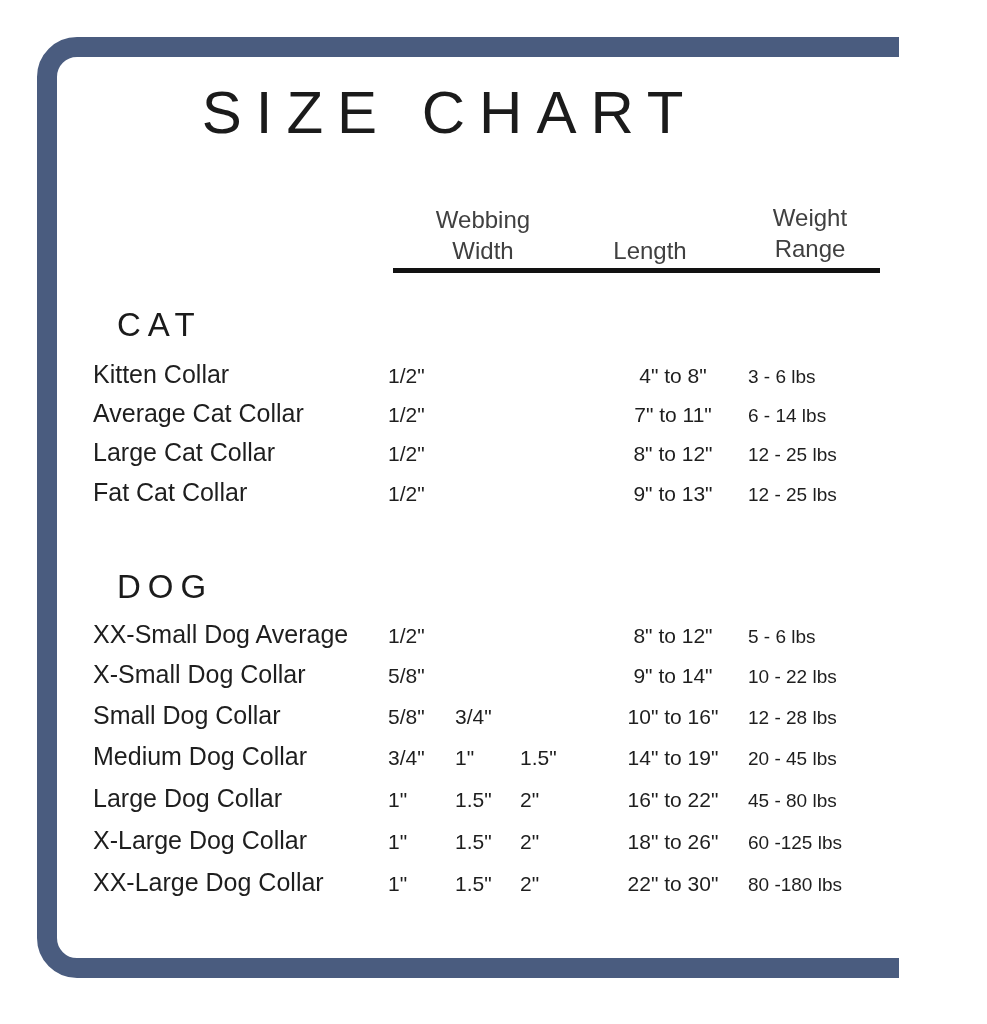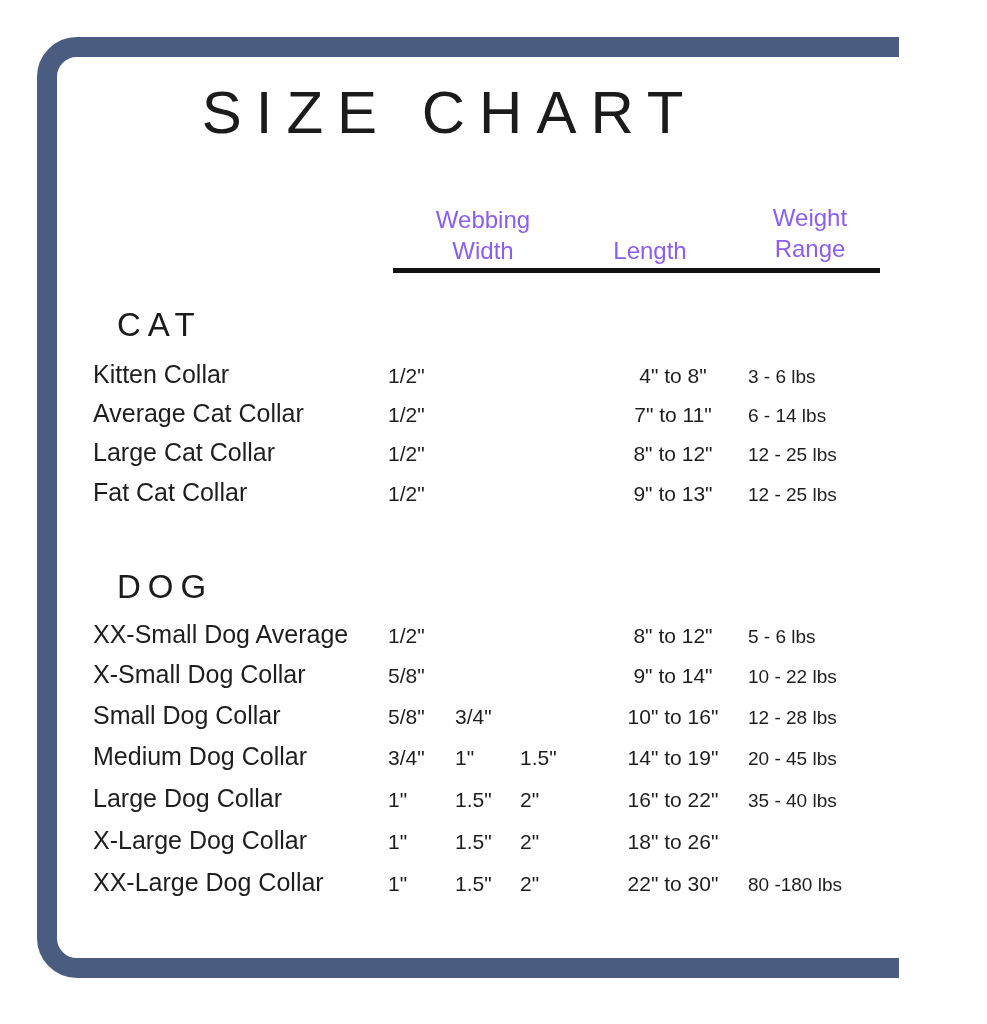--- a/index.html
+++ b/index.html
@@ -37,21 +37,21 @@
     font-weight: 400;
     letter-spacing: 14px;
     color: #1b1b1b;
     white-space: nowrap;
   }
   .hdr {
     position: absolute;
     text-align: center;
     font-size: 24px;
     line-height: 31px;
-    color: #8b5cf6;
+    color: #404040;
   }
   .hdr-webbing { left: 403px; top: 204px; width: 160px; }
   .hdr-length  { left: 585px; top: 235px; width: 130px; }
   .hdr-weight  { left: 740px; top: 202px; width: 140px; }
   .hdr-rule {
     position: absolute;
     left: 393px;
     top: 268px;
     width: 487px;
     height: 5px;
@@ -173,28 +173,29 @@
     <span class="c c-w3">1.5"</span>
     <span class="c c-length">14" to 19"</span>
     <span class="c c-weight">20 - 45 lbs</span>
   </div>
   <div class="row r-d4">
     <span class="c c-name">Large Dog Collar</span>
     <span class="c c-w1">1"</span>
     <span class="c c-w2">1.5"</span>
     <span class="c c-w3">2"</span>
     <span class="c c-length">16" to 22"</span>
-    <span class="c c-weight">35 - 40 lbs</span>
+    <span class="c c-weight">45 - 80 lbs</span>
   </div>
   <div class="row r-d5">
     <span class="c c-name">X-Large Dog Collar</span>
     <span class="c c-w1">1"</span>
     <span class="c c-w2">1.5"</span>
     <span class="c c-w3">2"</span>
     <span class="c c-length">18" to 26"</span>
+    <span class="c c-weight">60 -125 lbs</span>
   </div>
   <div class="row r-d6">
     <span class="c c-name">XX-Large Dog Collar</span>
     <span class="c c-w1">1"</span>
     <span class="c c-w2">1.5"</span>
     <span class="c c-w3">2"</span>
     <span class="c c-length">22" to 30"</span>
     <span class="c c-weight">80 -180 lbs</span>
   </div>
 </div>

